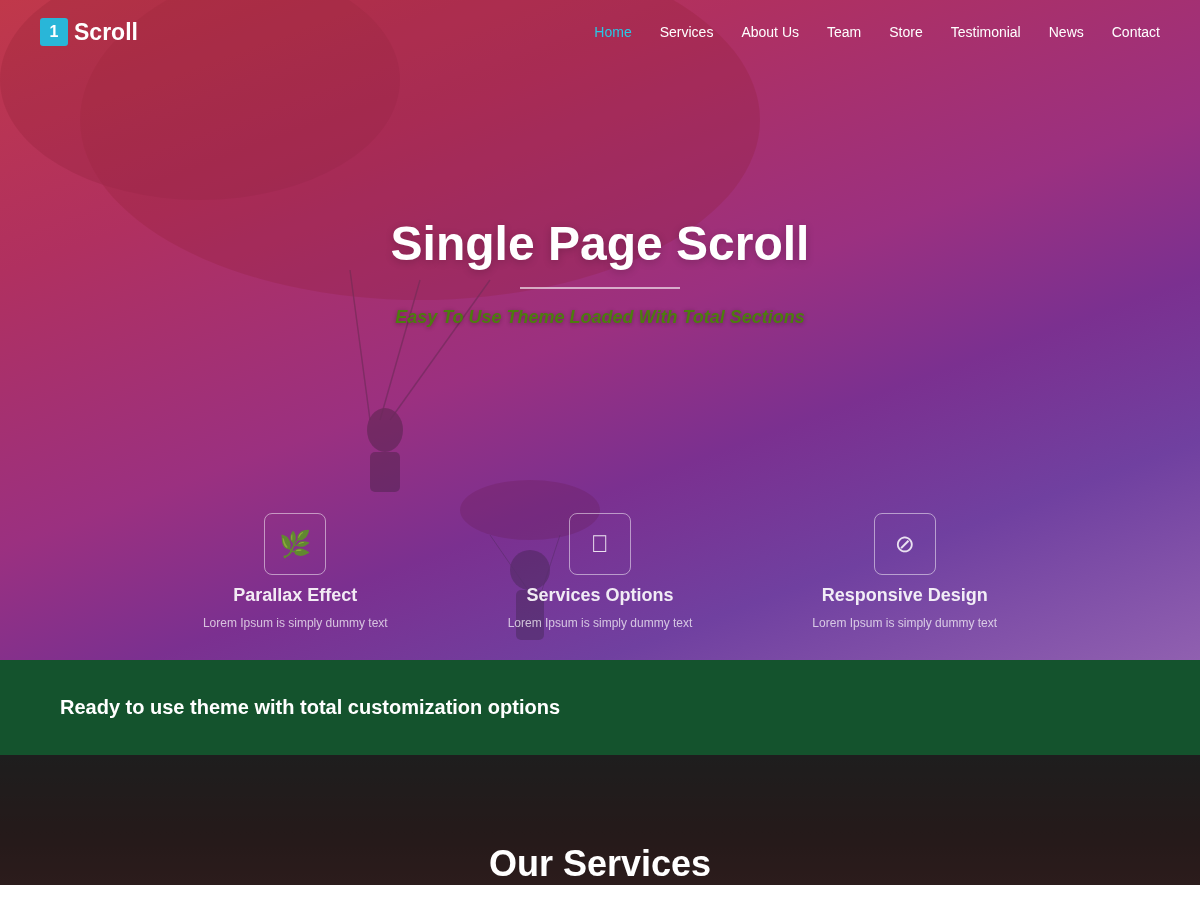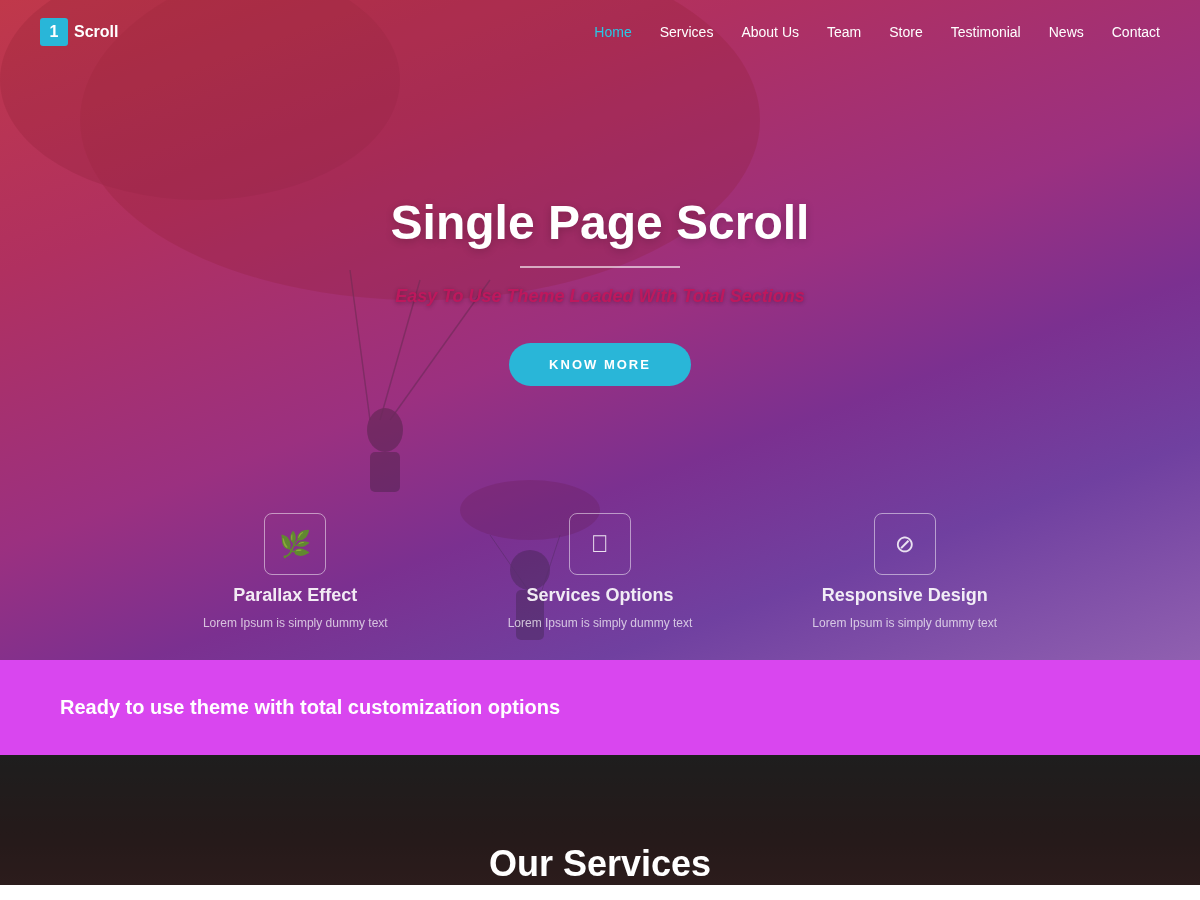--- a/index.html
+++ b/index.html
@@ -24,21 +24,21 @@
       background: #29b6d8;
       color: white;
       font-weight: bold;
       font-size: 16px;
       width: 28px; height: 28px;
       display: flex; align-items: center; justify-content: center;
       border-radius: 3px;
     }
     .logo-text {
       color: white;
-      font-size: 16px;
+      font-size: 23px;
       font-weight: 600;
       text-align: center;
     }
     .nav-links {
       display: flex;
       gap: 28px;
       list-style: none;
     }
     .nav-links li a {
       text-decoration: none;
@@ -88,21 +88,21 @@
       margin-bottom: 16px;
       text-shadow: 0 2px 8px rgba(0,0,0,0.2);
     }
     .hero-divider {
       width: 160px;
       height: 2px;
       background: rgba(255,255,255,0.6);
       margin: 0 auto 18px;
     }
     .hero-subtitle {
-      color: #be185d;
+      color: #4d7c0f;
       font-size: 18px;
       font-weight: 700;
       font-style: italic;
       margin-bottom: 36px;
       text-shadow: 0 1px 4px rgba(0,0,0,0.3);
     }
     .btn-know-more {
       background: #29b6d8;
       color: white;
       border: none;
@@ -147,21 +147,21 @@
       font-weight: 700;
       color: rgba(255,255,255,0.9);
     }
     .feature-desc {
       font-size: 12px;
       color: rgba(255,255,255,0.7);
     }
 
     
     .cta-band {
-      background: #d946ef;
+      background: #14532d;
       width: 1200px;
       padding: 36px 60px;
       display: flex;
       align-items: center;
       justify-content: space-between;
     }
     .cta-text {
       color: white;
       font-size: 20px;
       font-weight: 700;
@@ -249,21 +249,20 @@
       <ellipse cx="530" cy="510" rx="70" ry="30" fill="#5a1030" opacity="0.5"></ellipse>
       <line x1="490" y1="535" x2="528" y2="590" stroke="#222" stroke-width="1" opacity="0.6"></line>
       <line x1="560" y1="535" x2="542" y2="590" stroke="#222" stroke-width="1" opacity="0.6"></line>
     </svg>
   </div>
 
   <div class="hero-content">
     <h1 class="hero-title">Single Page Scroll</h1>
     <div class="hero-divider"></div>
     <p class="hero-subtitle">Easy To Use Theme Loaded With Total Sections</p>
-    <button class="btn-know-more">KNOW MORE</button>
   </div>
 
   <div class="features-row">
     <div class="feature-card">
       <div class="feature-icon-box">
         <span>🌿</span>
       </div>
       <span class="feature-title">Parallax Effect</span>
       <span class="feature-desc">Lorem Ipsum is simply dummy text</span>
     </div>

